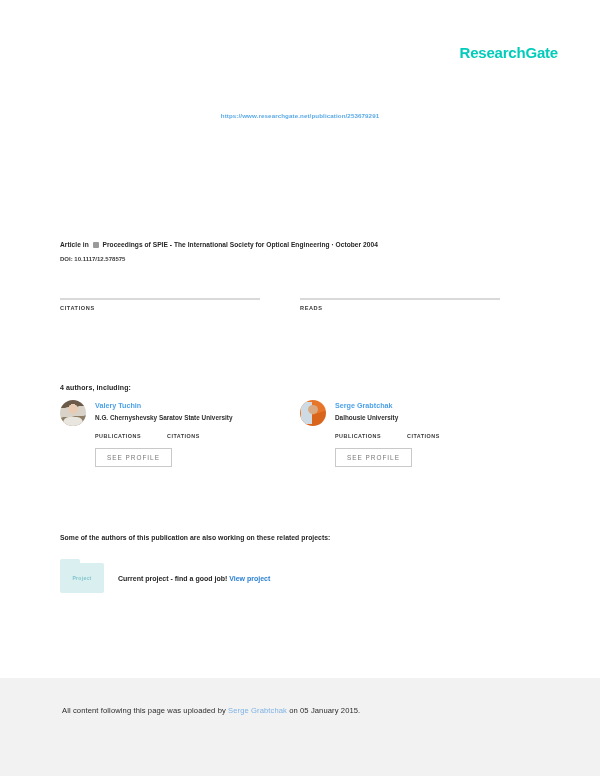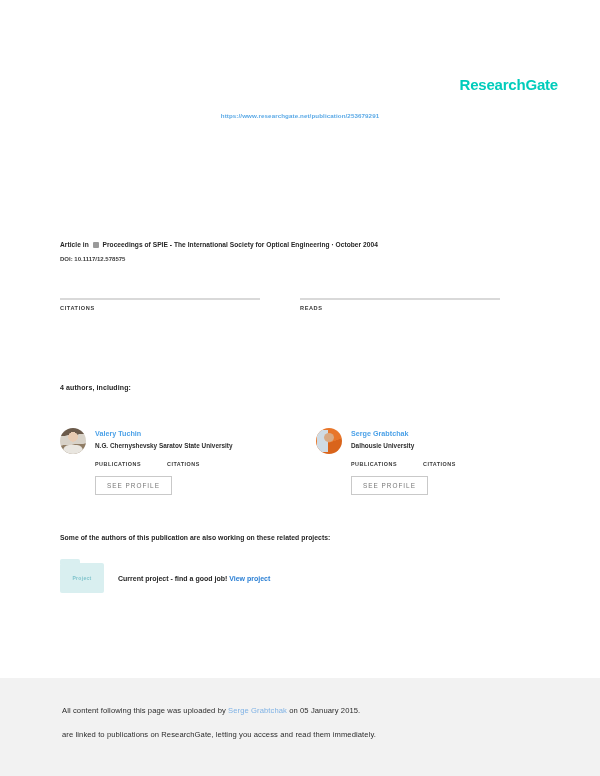--- a/index.html
+++ b/index.html
@@ -26,21 +26,20 @@
     right: 42px;
     text-align: right;
   }
   .brand-logo {
     font-size: 15px;
     font-weight: bold;
     color: #00ccbb;
     letter-spacing: -0.2px;
     line-height: 18px;
     filter: blur(0.35px);
-    margin-top: 32px;
   }
 
   
   .url-row {
     position: absolute;
     top: 104px;
     left: 0;
     width: 600px;
     text-align: center;
   }
@@ -125,25 +124,25 @@
     top: 384px;
     left: 60px;
     font-size: 7px;
     font-weight: bold;
     color: #262626;
     letter-spacing: 0.1px;
     filter: blur(0.5px);
   }
   .authors {
     position: absolute;
-    top: 428px;
+    top: 400px;
     left: 60px;
     width: 480px;
     display: flex;
-    gap: 56px;
+    gap: 40px;
   }
   .author-col { width: 200px; }
   .author-top { display: flex; gap: 9px; }
 
   .avatar {
     width: 26px;
     height: 26px;
     border-radius: 50%;
     flex: 0 0 26px;
     overflow: hidden;
@@ -375,17 +374,16 @@
       <span class="project-link">View project</span>
     </div>
   </div>
 
   <div class="footer">
     <div class="footer-inner">
       <div class="footer-line">
         <span>All content following this page was uploaded by </span><span class="footer-link">Serge Grabtchak</span><span> on 05 January 2015.</span>
       </div>
       <div class="footer-gap"></div>
-      <div class="footer-line">are linked to publications on ResearchGate, letting you access and read them immediately.</div>
     </div>
   </div>
 
 </div>
 
 </body></html>

